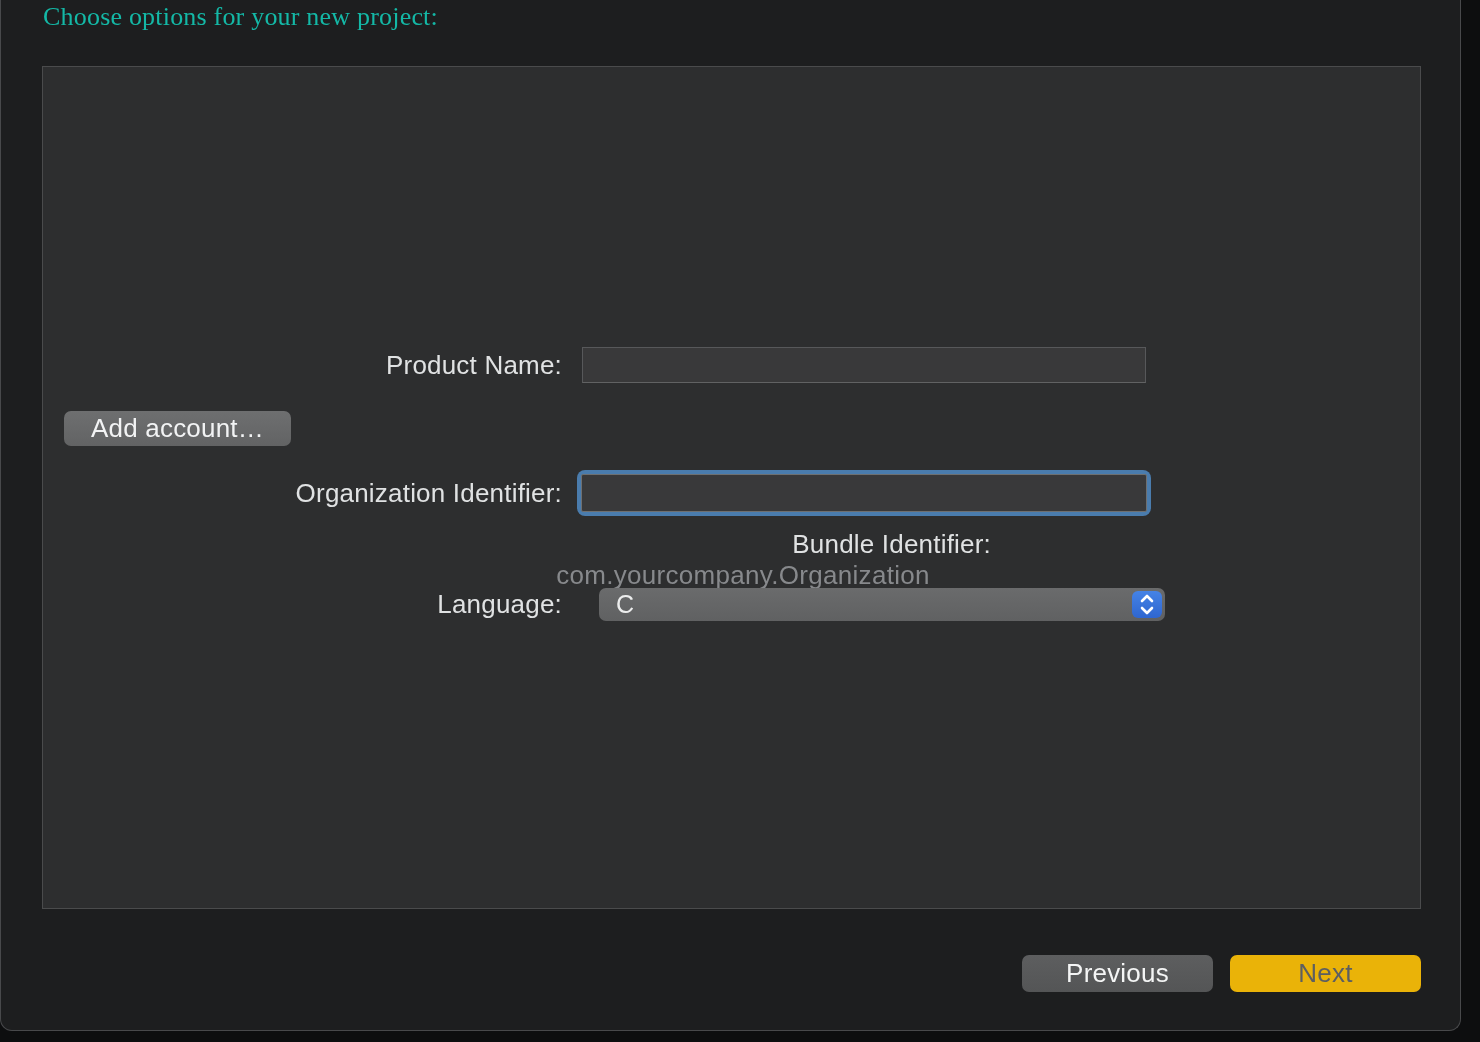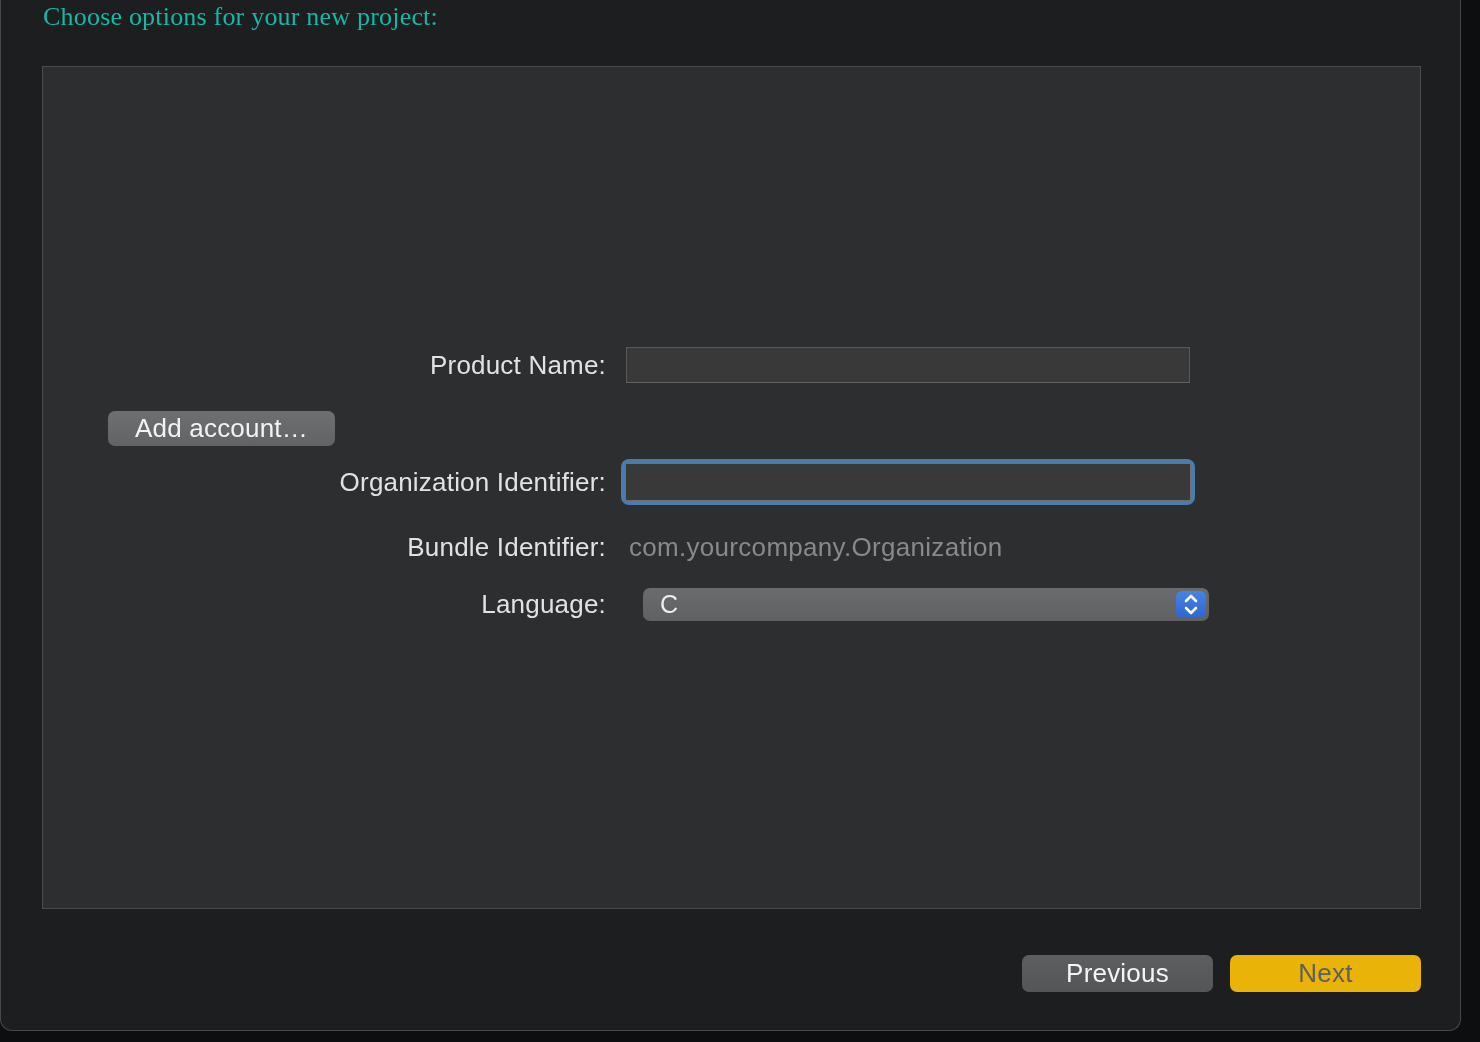--- a/index.html
+++ b/index.html
@@ -22,31 +22,31 @@
     font-size: 26px; color: #14b8a6; letter-spacing: 0.2px; font-family: Liberation Serif, serif;
   }
   .panel {
     position: absolute; left: 41px; top: 80px;
     width: 1379px; height: 843px;
     background: #2d2e2f;
     border: 1px solid #4a4b4c;
   }
   .row {
     position: absolute; left: 0; right: 0;
-    display: flex; align-items: center; padding-left: 44px;
+    display: flex; align-items: center;
   }
   .row-label {
     width: 519px; flex: none;
     text-align: right;
     font-size: 26px; color: #e0e2e3; letter-spacing: 0.2px;
   }
   .row-pn   { top: 280px; height: 36px; }
   .row-team { top: 344px; height: 35px; }
-  .row-org  { top: 392px; height: 46px; }
-  .row-bid  { top: 462px; height: 36px; }
+  .row-org  { top: 403px; height: 46px; }
+  .row-bid  { top: 462px; height: 36px; flex-direction: column; }
   .row-lang { top: 521px; height: 33px; gap: 19px; }
 
   .text-input {
     margin-left: 20px;
     width: 564px; height: 36px;
     background: #39393a;
     border: 1px solid #57585a;
     border-bottom-color: #616263;
     color: #e8e9ea; font-size: 24px;
     padding: 0 10px;

